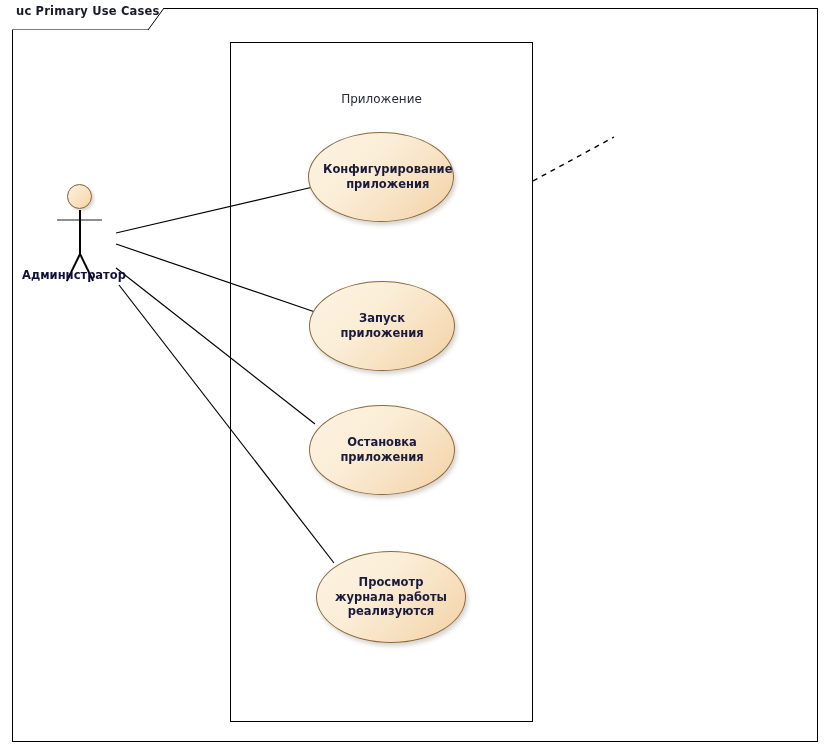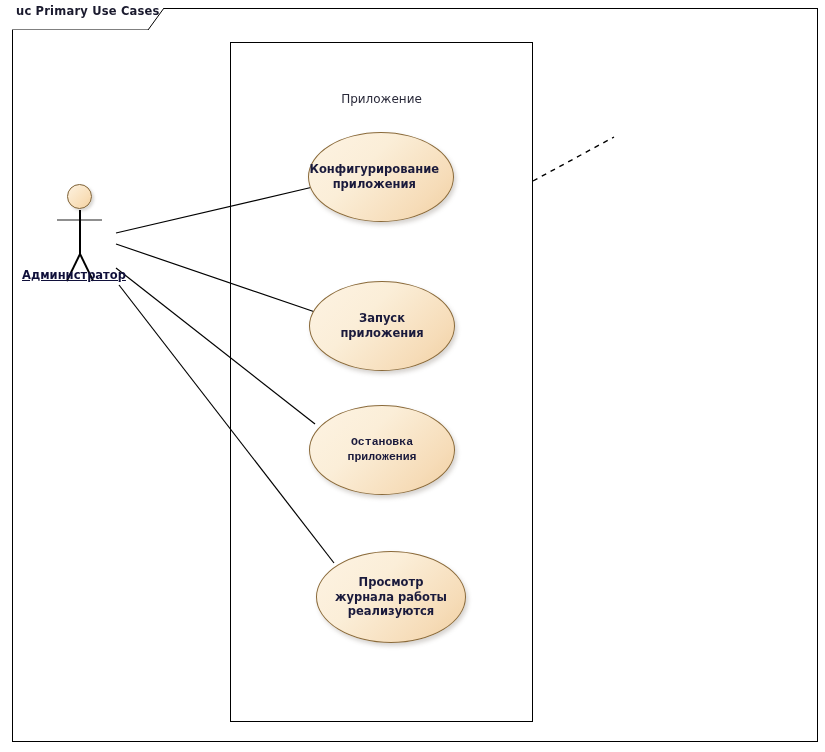--- a/index.html
+++ b/index.html
@@ -78,21 +78,21 @@
 
   
   .usecase {
     position: absolute;
     border: 1px solid #8a6a3a;
     border-radius: 50%;
     background: linear-gradient(135deg, #fdf3e3 0%, #fbeed8 38%, #f6dcb8 78%, #f0cfa2 100%);
     box-shadow: 2px 3px 4px rgba(120,110,100,0.30);
     display: flex;
     align-items: center;
-    justify-content: flex-end;
+    justify-content: flex-start;
     box-sizing: border-box;
   }
   .usecase-label {
     font-size: 11.5px;
     font-weight: bold;
     color: #1a1a3c;
     text-align: center;
     line-height: 1.28;
     padding: 0 14px;
   }
@@ -151,21 +151,20 @@
     transform: rotate(-26deg);
   }
   .actor-label {
     position: absolute;
     left: 18px;
     top: 268px;
     font-size: 11.5px;
     font-weight: bold;
     color: #10103a;
     white-space: nowrap;
-    text-decoration: underline;
   }
 
   
   .note {
     position: absolute;
     left: 611px;
     top: 48px;
     width: 189px;
     height: 90px;
   }
@@ -253,21 +252,21 @@
   <div class="actor-label">Администратор</div>
 
   <div class="usecase" style="left:304px; top:132px; width:146px; height:90px;">
     <div class="usecase-label">Конфигурирование приложения</div>
   </div>
 
   <div class="usecase" style="left:305px; top:281px; width:146px; height:90px;">
     <div class="usecase-label">Запуск приложения</div>
   </div>
 
-  <div class="usecase" style="left:305px; top:405px; width:146px; height:90px;font-family:Liberation Mono, monospace;">
+  <div class="usecase" style="left:305px; top:405px; width:146px; height:90px;">
     <div class="usecase-label">Остановка приложения</div>
   </div>
 
   <div class="usecase" style="left:312px; top:551px; width:150px; height:92px;">
     <div class="usecase-label">Просмотр журнала работы реализуются</div>
   </div>
 
 
 </div>
 

